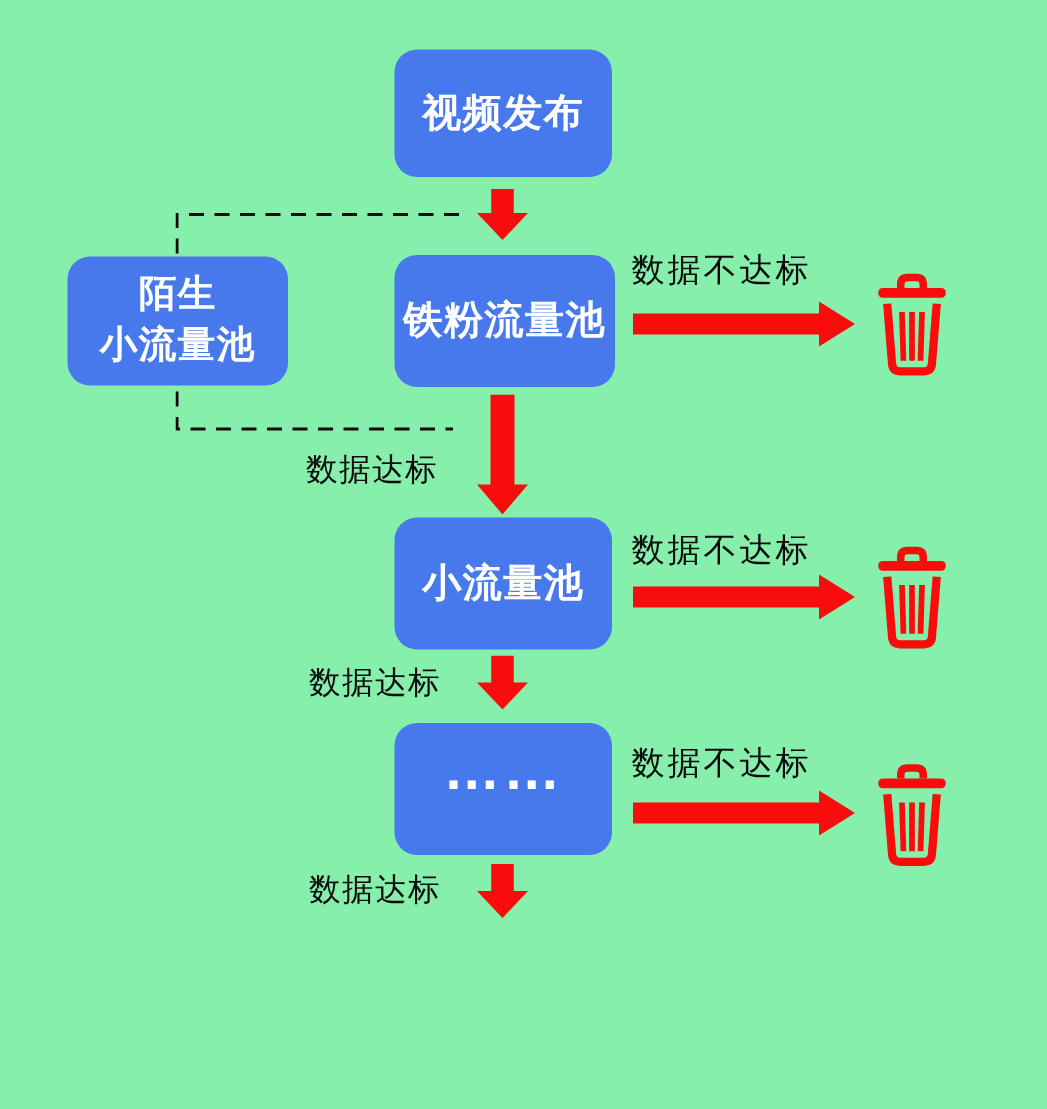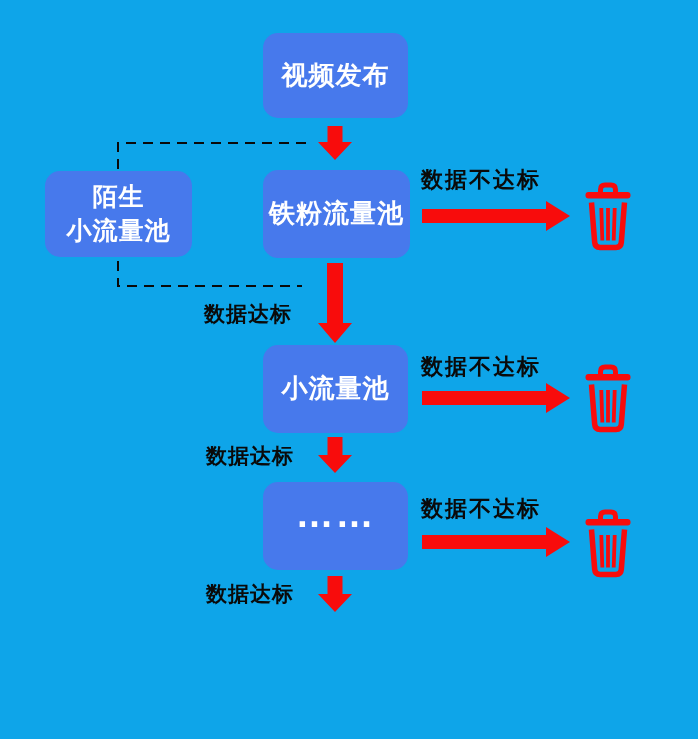--- a/index.html
+++ b/index.html
@@ -1,18 +1,18 @@
 <!DOCTYPE html>
 <html><head>
 <meta charset="utf-8">
 <style>
   html,body{margin:0;padding:0;background:#ffffff;}
   body{font-family:"Liberation Sans","DejaVu Sans",sans-serif;}
   .canvas{
-    position:relative;width:698px;height:739px;background:#0ea5e9;overflow:hidden;
+    position:relative;width:698px;height:739px;background:#86efac;overflow:hidden;
   }
   .node{
     position:absolute;background:#4779EC;border-radius:15px;
     display:flex;flex-direction:column;align-items:center;justify-content:center;
     color:#ffffff;font-weight:bold;font-size:26px;letter-spacing:1px;
     text-align:center;line-height:1.35;z-index:2;
   }
   .node-publish{left:263px;top:33px;width:145px;height:85px;}
   .node-stranger{left:45px;top:171px;width:147px;height:86px;font-size:25px;}
   .node-ironfan{left:263px;top:170px;width:147px;height:88px;}
@@ -26,21 +26,21 @@
   .dashed-connector{position:absolute;left:117px;top:142px;z-index:1;}
   .arrow{position:absolute;z-index:3;}
   .a1{left:317px;top:126px;}
   .a2{left:317px;top:263px;}
   .a3{left:317px;top:437px;}
   .a4{left:317px;top:576px;}
   .r1{left:422px;top:200px;}
   .r2{left:422px;top:382px;}
   .r3{left:422px;top:526px;}
   .edge-label{
-    position:absolute;color:#0a0a0a;font-weight:700;z-index:3;white-space:nowrap;
+    position:absolute;color:#0a0a0a;font-weight:400;z-index:3;white-space:nowrap;
   }
   .fail-label{font-size:22px;letter-spacing:2px;line-height:24px;}
   .fl1{left:421px;top:168px;}
   .fl2{left:421px;top:355px;}
   .fl3{left:421px;top:497px;}
   .pass-label{font-size:21px;letter-spacing:1px;line-height:22px;}
   .pl1{left:204px;top:303px;}
   .pl2{left:206px;top:445px;}
   .pl3{left:206px;top:583px;}
   .trash{position:absolute;z-index:3;}

